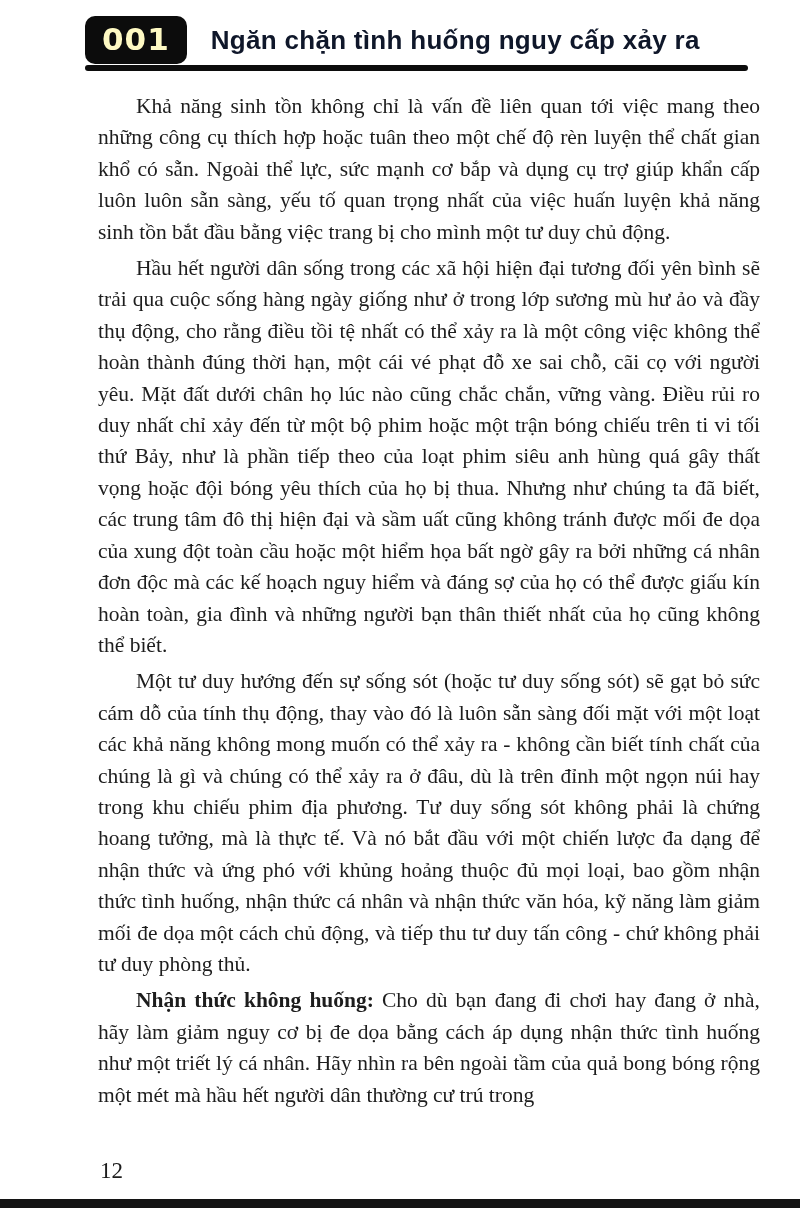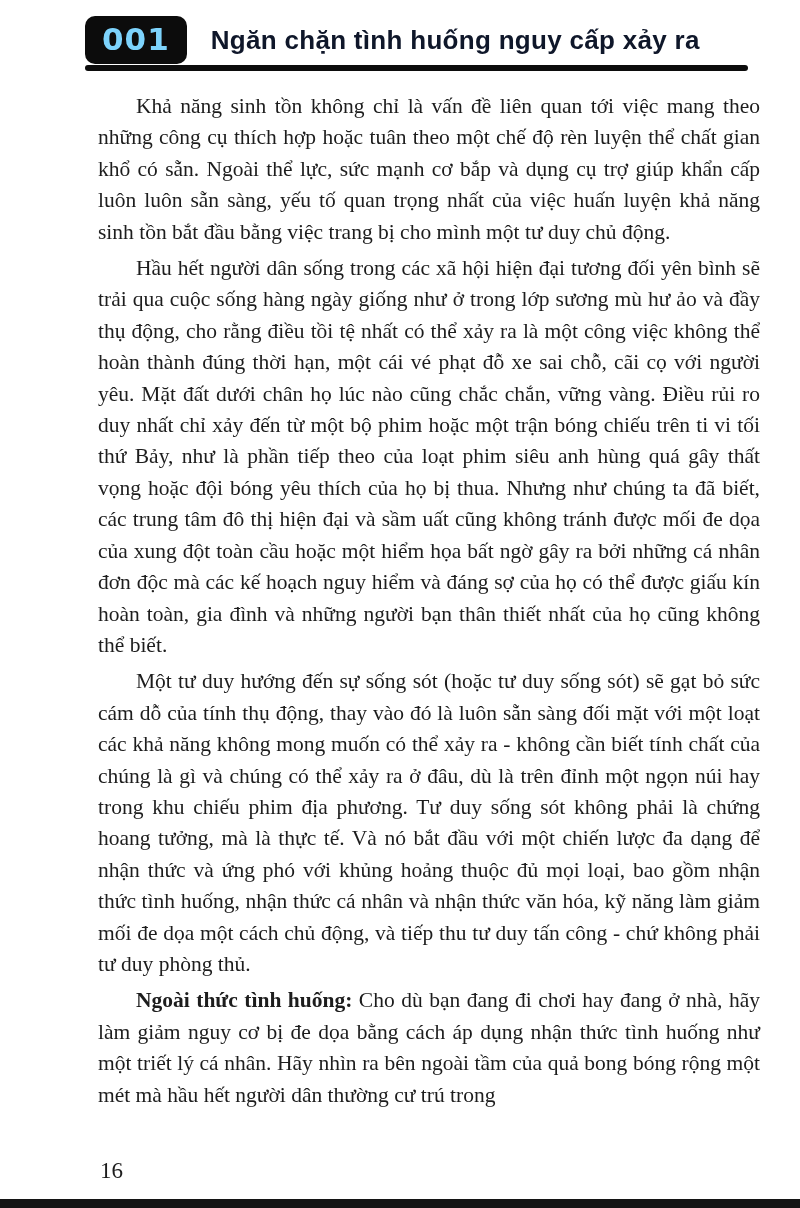--- a/index.html
+++ b/index.html
@@ -20,21 +20,21 @@
   .chapter-header {
     position: absolute;
     top: 16px;
     left: 85px;
     right: 52px;
     display: flex;
     align-items: center;
   }
   .chapter-box {
     background: #0c0c0c;
-    color: #7dd3fc;
+    color: #fef9c3;
     font-family: "DejaVu Sans", sans-serif;
     font-weight: bold;
     font-size: 31px;
     line-height: 1;
     padding: 8px 17px 9px 17px;
     border-radius: 10px;
     letter-spacing: 1px;
     flex: 0 0 auto;
   }
   .chapter-title {
@@ -97,20 +97,20 @@
     <div class="chapter-box">001</div>
     <div class="chapter-title">Ngăn chặn tình huống nguy cấp xảy ra</div>
   </div>
 
   <div class="header-rule"></div>
 
   <div class="body-text">
       <p>Khả năng sinh tồn không chỉ là vấn đề liên quan tới việc mang theo những công cụ thích hợp hoặc tuân theo một chế độ rèn luyện thể chất gian khổ có sẵn. Ngoài thể lực, sức mạnh cơ bắp và dụng cụ trợ giúp khẩn cấp luôn luôn sẵn sàng, yếu tố quan trọng nhất của việc huấn luyện khả năng sinh tồn bắt đầu bằng việc trang bị cho mình một tư duy chủ động.</p>
       <p>Hầu hết người dân sống trong các xã hội hiện đại tương đối yên bình sẽ trải qua cuộc sống hàng ngày giống như ở trong lớp sương mù hư ảo và đầy thụ động, cho rằng điều tồi tệ nhất có thể xảy ra là một công việc không thể hoàn thành đúng thời hạn, một cái vé phạt đỗ xe sai chỗ, cãi cọ với người yêu. Mặt đất dưới chân họ lúc nào cũng chắc chắn, vững vàng. Điều rủi ro duy nhất chỉ xảy đến từ một bộ phim hoặc một trận bóng chiếu trên ti vi tối thứ Bảy, như là phần tiếp theo của loạt phim siêu anh hùng quá gây thất vọng hoặc đội bóng yêu thích của họ bị thua. Nhưng như chúng ta đã biết, các trung tâm đô thị hiện đại và sầm uất cũng không tránh được mối đe dọa của xung đột toàn cầu hoặc một hiểm họa bất ngờ gây ra bởi những cá nhân đơn độc mà các kế hoạch nguy hiểm và đáng sợ của họ có thể được giấu kín hoàn toàn, gia đình và những người bạn thân thiết nhất của họ cũng không thể biết.</p>
       <p>Một tư duy hướng đến sự sống sót (hoặc tư duy sống sót) sẽ gạt bỏ sức cám dỗ của tính thụ động, thay vào đó là luôn sẵn sàng đối mặt với một loạt các khả năng không mong muốn có thể xảy ra - không cần biết tính chất của chúng là gì và chúng có thể xảy ra ở đâu, dù là trên đỉnh một ngọn núi hay trong khu chiếu phim địa phương. Tư duy sống sót không phải là chứng hoang tưởng, mà là thực tế. Và nó bắt đầu với một chiến lược đa dạng để nhận thức và ứng phó với khủng hoảng thuộc đủ mọi loại, bao gồm nhận thức tình huống, nhận thức cá nhân và nhận thức văn hóa, kỹ năng làm giảm mối đe dọa một cách chủ động, và tiếp thu tư duy tấn công - chứ không phải tư duy phòng thủ.</p>
-      <p><strong>Ngoài thức tình huống:</strong> Cho dù bạn đang đi chơi hay đang ở nhà, hãy làm giảm nguy cơ bị đe dọa bằng cách áp dụng nhận thức tình huống như một triết lý cá nhân. Hãy nhìn ra bên ngoài tầm của quả bong bóng rộng một mét mà hầu hết người dân thường cư trú trong</p>
+      <p><strong>Nhận thức không huống:</strong> Cho dù bạn đang đi chơi hay đang ở nhà, hãy làm giảm nguy cơ bị đe dọa bằng cách áp dụng nhận thức tình huống như một triết lý cá nhân. Hãy nhìn ra bên ngoài tầm của quả bong bóng rộng một mét mà hầu hết người dân thường cư trú trong</p>
     </div>
 
-  <div class="page-number">16</div>
+  <div class="page-number">12</div>
 
   <div class="bottom-edge"></div>
 
 </div>
 
 </body></html>

